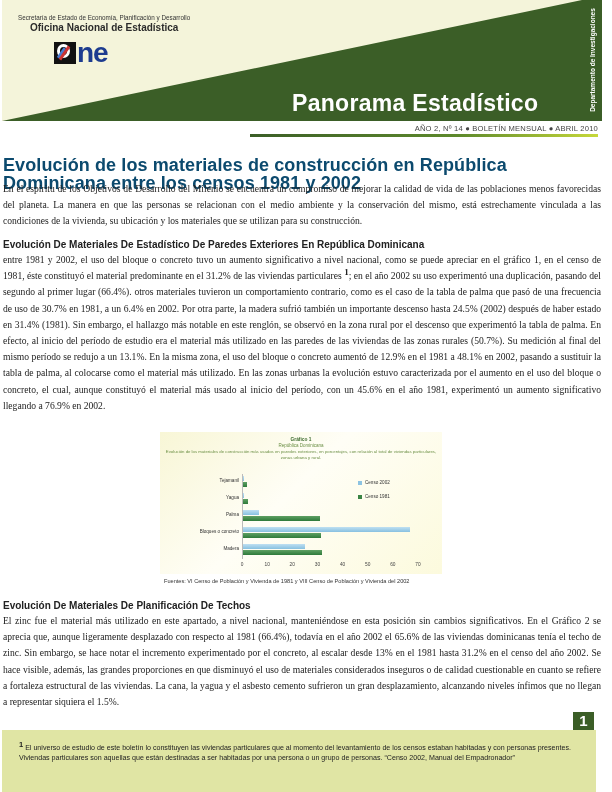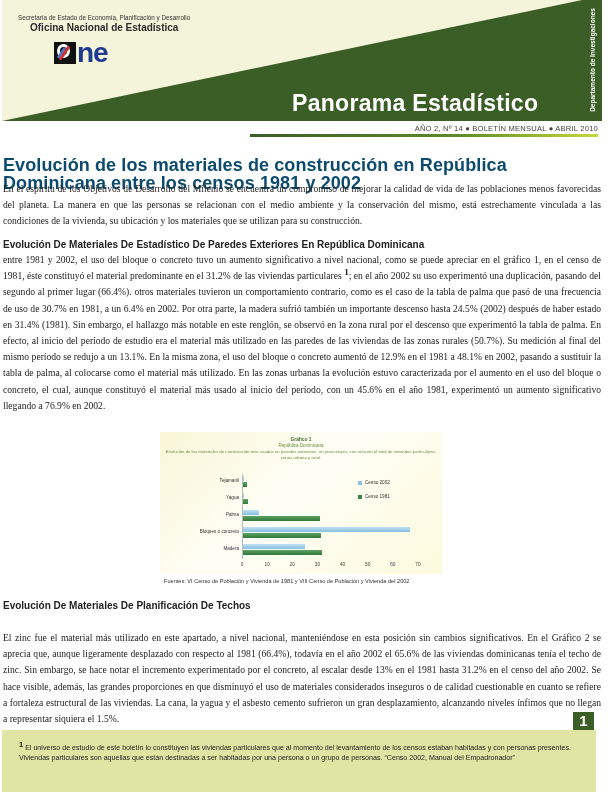--- a/index.html
+++ b/index.html
@@ -35,21 +35,21 @@
   .cat .lbl{position:absolute;right:180px;top:4px;font-size:4.6px;color:#333;white-space:nowrap;}
   .bar{position:absolute;left:0;height:5px;}
   .bar.b02{top:2px;background:linear-gradient(#bfe0f2,#87c0e0);}
   .bar.b81{top:8px;background:linear-gradient(#5fa064,#2e7a3a);}
   .xt{position:absolute;top:130px;font-size:4.8px;color:#444;transform:translateX(-50%);}
   .legend{position:absolute;left:198px;top:48px;font-size:4.6px;color:#333;}
   .legend div{display:flex;align-items:center;margin-bottom:9px;}
   .legend i{display:inline-block;width:4px;height:4px;margin-right:3px;}
   .source{position:absolute;left:164px;top:578px;font-size:5.6px;color:#333;}
   h2.s2{top:600px;}
-  .para.p2{top:630px;}
+  .para.p2{top:613px;}
   .pagenum{position:absolute;left:573px;top:712px;width:21px;height:18px;background:#3b5e27;color:#fff;font-weight:bold;font-size:15px;text-align:center;line-height:18px;}
   .footnote{position:absolute;left:2px;top:730px;width:594px;height:62px;background:#e0e5a4;}
   .footnote p{margin:0;position:absolute;left:17px;top:14px;width:566px;font-size:7.1px;line-height:9.5px;color:#222;}
   .footnote sup{font-size:7.5px;}
 </style>
 </head>
 <body>
 
 <div class="header">
   <svg class="bg" width="580" height="121">

